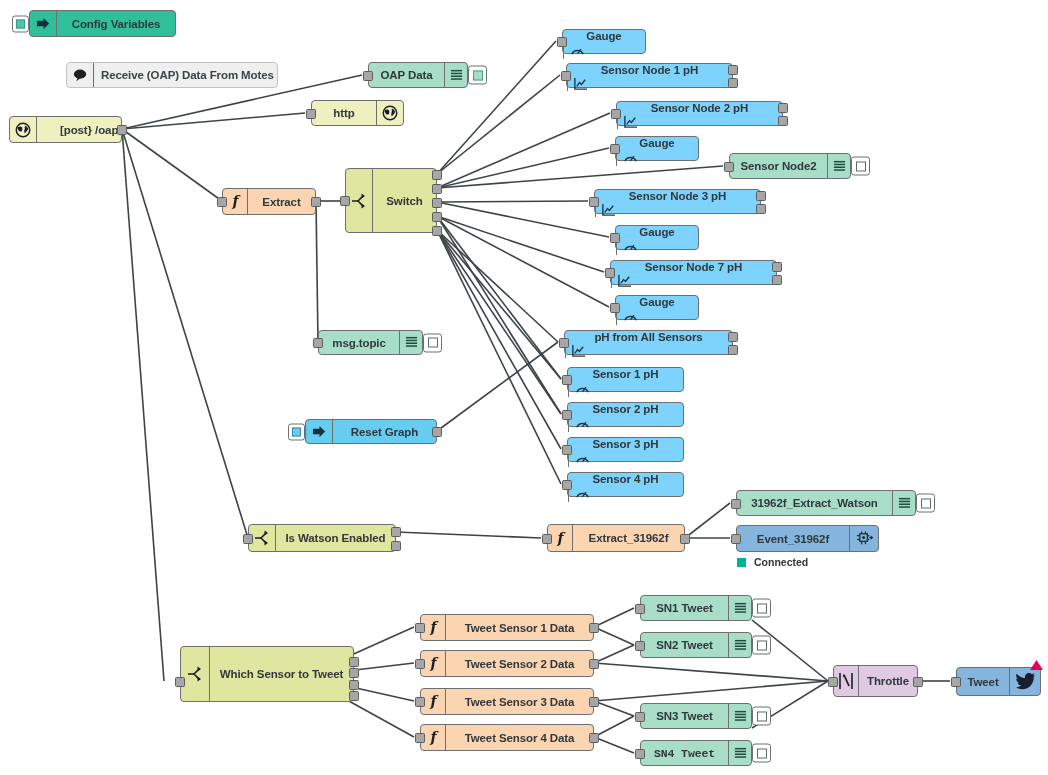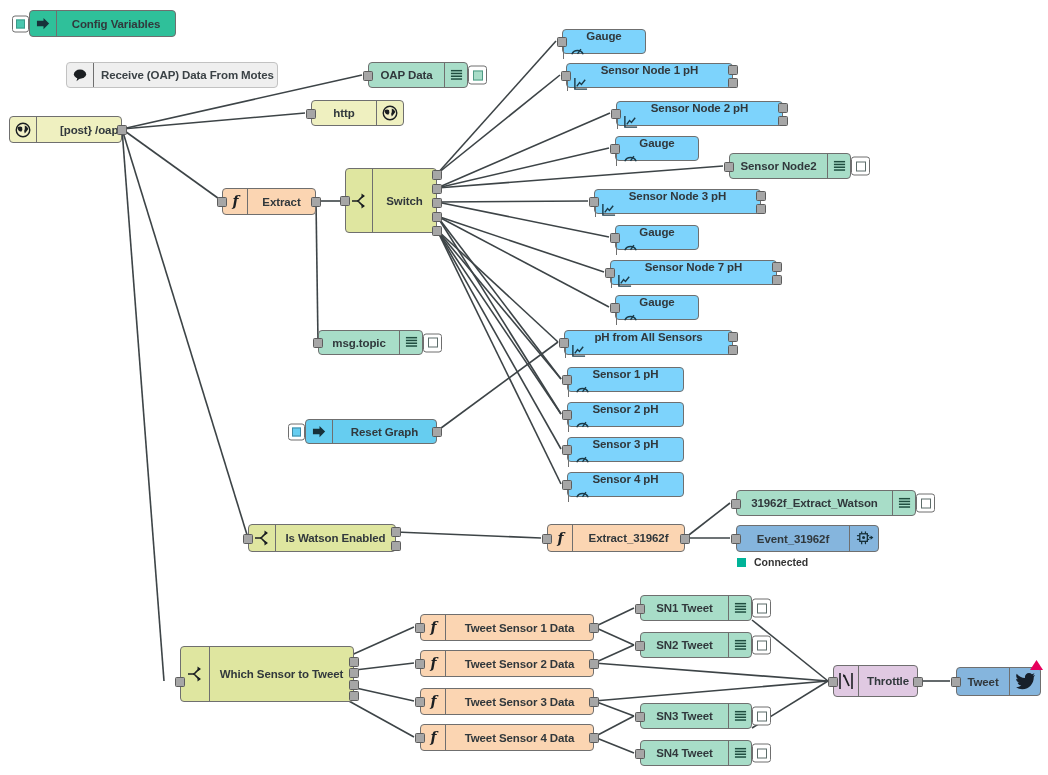--- a/index.html
+++ b/index.html
@@ -619,21 +619,21 @@
         <rect x="1" y="7" width="12" height="1.6"></rect>
             <rect x="1" y="10" width="12" height="1.6"></rect>
           </g>
         </svg>
     </div>
     <div class="padr">
         <i></i>
       </div>
   </div>
 
-  <div class="node c-green" style="left:640px;top:740px;width:112px;height:26px;">
+  <div class="node c-green" style="left:640px;top:740px;width:112px;height:26px;font-family:Liberation Mono, monospace;">
     <div class="port in" style="top:8px;"></div>
     <div class="lbl">SN4 Tweet</div>
     <div class="ic r" style="width:22px;">
       <svg class="glyph" width="13" height="13" viewBox="0 0 14 14">
         <g fill="#1f4d3f">
             <rect x="1" y="1" width="12" height="1.6"></rect>
             <rect x="1" y="4" width="12" height="1.6"></rect>
         <rect x="1" y="7" width="12" height="1.6"></rect>
             <rect x="1" y="10" width="12" height="1.6"></rect>
           </g>

